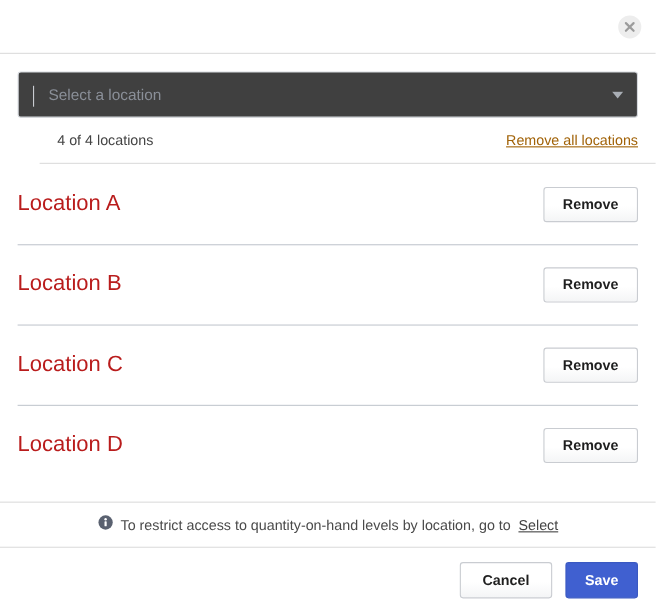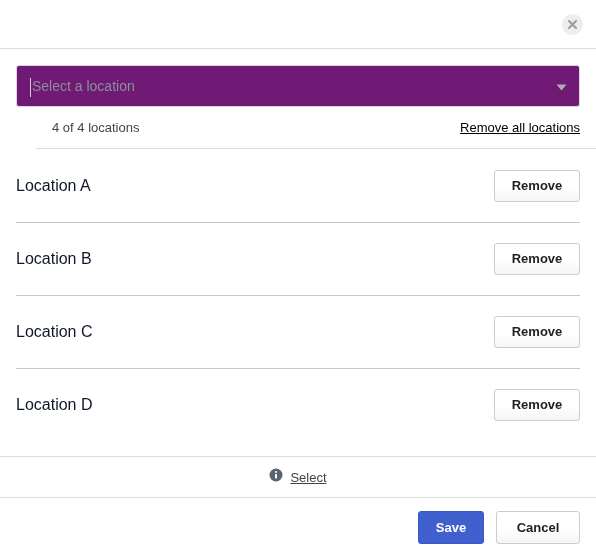--- a/index.html
+++ b/index.html
@@ -60,24 +60,24 @@
 
   
   .select-area {
     padding: 16px 16px 0 16px;
   }
   .select-control {
     position: relative;
     height: 42px;
     border: 1px solid #d6d9de;
     border-radius: 3px;
-    background: #701a75;
-    display: flex;
-    align-items: center;
-    padding: 0 30px 0 12px;
+    background: #404040;
+    display: flex;
+    align-items: center;
+    padding: 0 30px 0 24px;
     box-sizing: border-box;
     cursor: text;
   }
   .select-caret-line {
     position: absolute;
     left: 13px;
     top: 12px;
     width: 1px;
     height: 19px;
     background: #c9ccd1;
@@ -105,21 +105,21 @@
     box-sizing: border-box;
     border-bottom: 1px solid #dcdcdc;
     margin-left: 36px;
   }
   .count-label {
     font-size: 13px;
     color: #444444;
   }
   .remove-all-link {
     font-size: 13px;
-    color: #000000;
+    color: #a16207;
     text-decoration: underline;
     cursor: pointer;
   }
 
   
   .locations-list {
     flex: 1 1 auto;
     overflow: hidden;
   }
   .location-row {
@@ -134,22 +134,22 @@
   .location-row + .location-row::before {
     content: "";
     position: absolute;
     left: 16px;
     right: 16px;
     top: 0;
     height: 1px;
     background: #c3c8cf;
   }
   .location-name {
-    font-size: 16px;
-    color: #0f172a;
+    font-size: 20px;
+    color: #b91c1c;
   }
   .btn {
     font-family: "Liberation Sans", sans-serif;
     cursor: pointer;
     box-sizing: border-box;
   }
   .btn-default {
     background: linear-gradient(180deg, #ffffff 0%, #ffffff 55%, #f4f5f6 100%);
     border: 1px solid #c9ccd1;
     border-radius: 3px;
@@ -270,21 +270,22 @@
   </div>
 
   <div class="info-bar">
     <span class="info-icon">
       <svg width="14" height="14" viewBox="0 0 14 14">
         <circle cx="7" cy="7" r="6.5" fill="#5a6170"></circle>
         <circle cx="7" cy="4" r="1.1" fill="#ffffff"></circle>
         <rect x="6" y="5.9" width="2" height="4.6" rx="0.6" fill="#ffffff"></rect>
       </svg>
     </span>
+    <span class="info-text">To restrict access to quantity-on-hand levels by location, go to</span>
     <span class="roles-link">Select</span>
   </div>
 
   <div class="modal-footer">
+    <button class="btn btn-default btn-cancel">Cancel</button>
     <button class="btn btn-save">Save</button>
-    <button class="btn btn-default btn-cancel">Cancel</button>
   </div>
 
 </div>
 
 </body></html>

